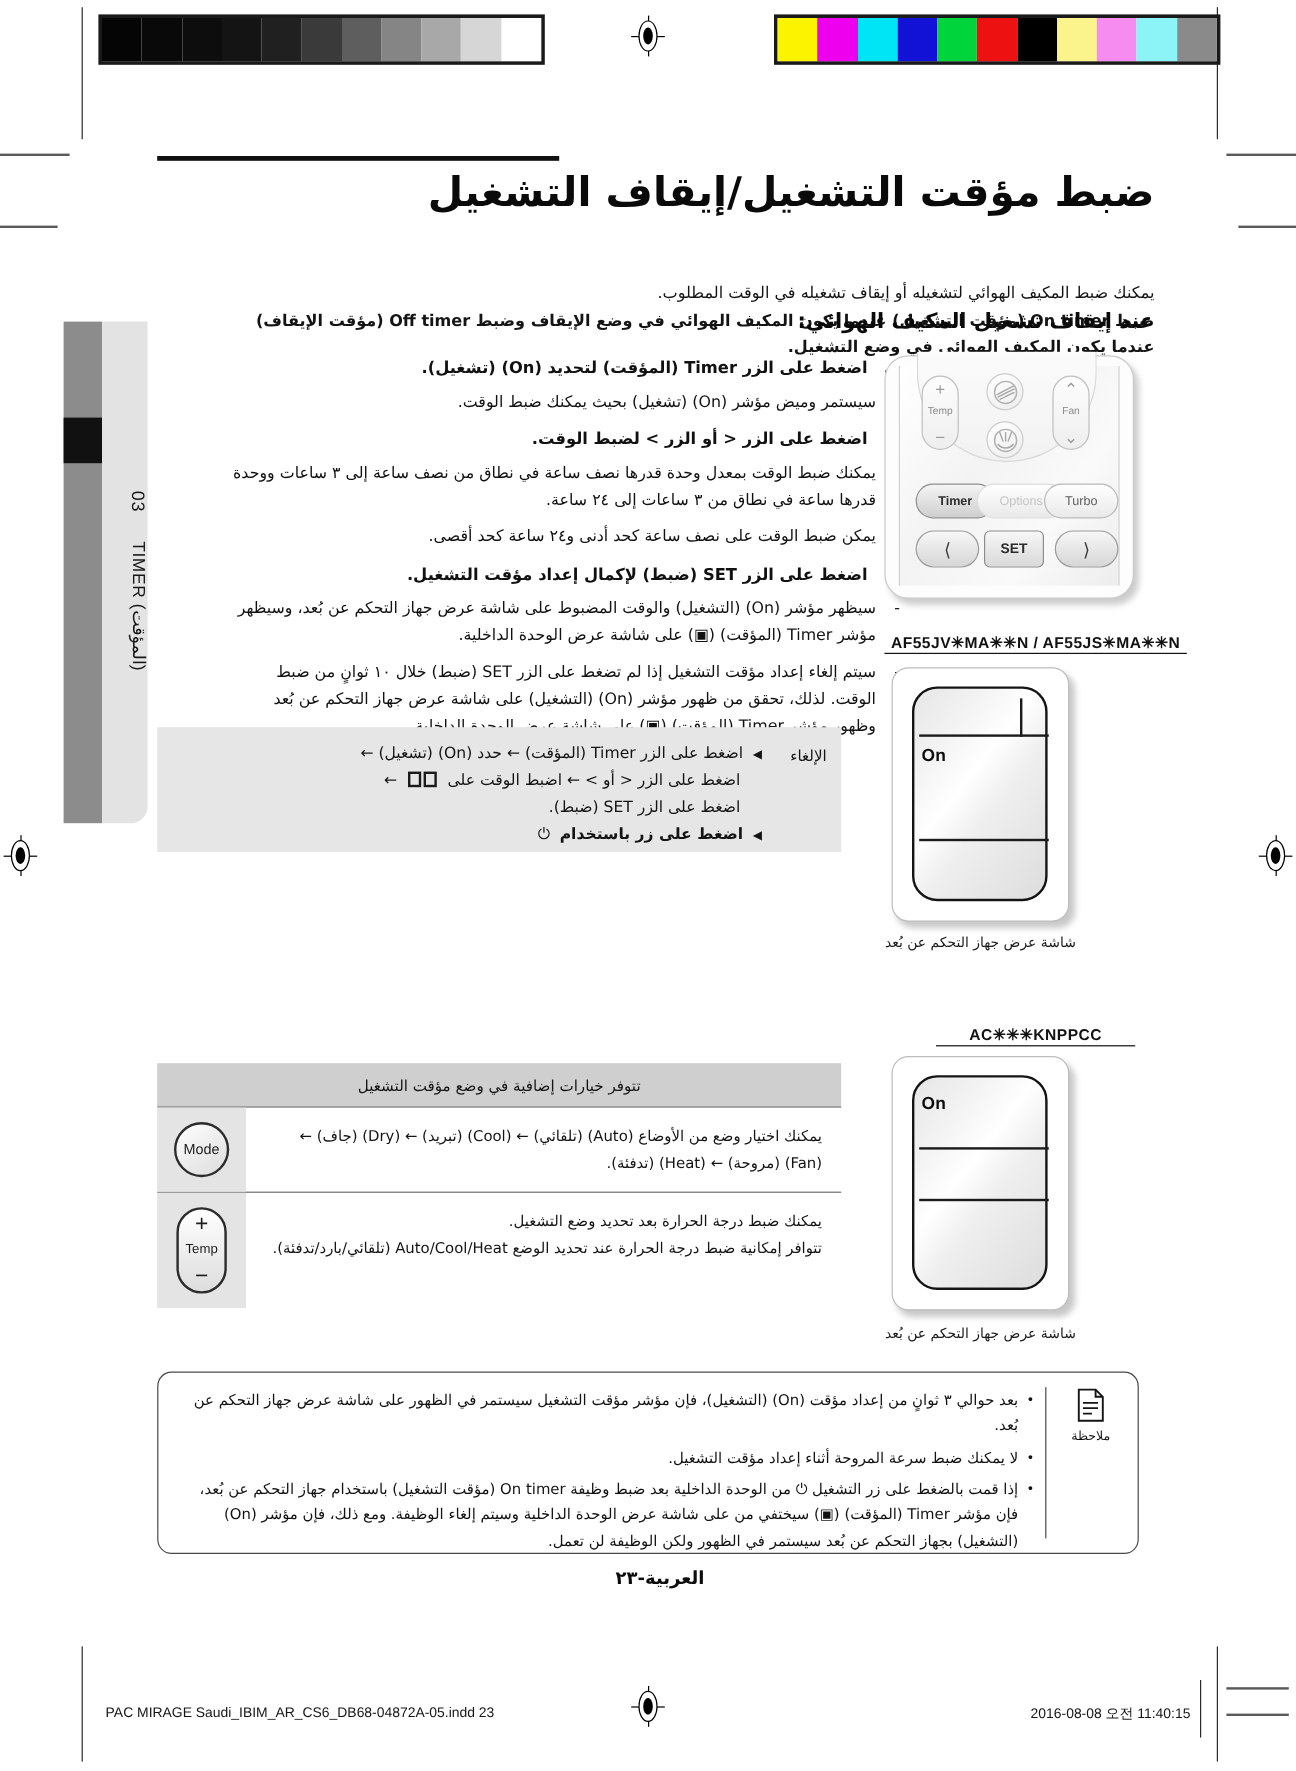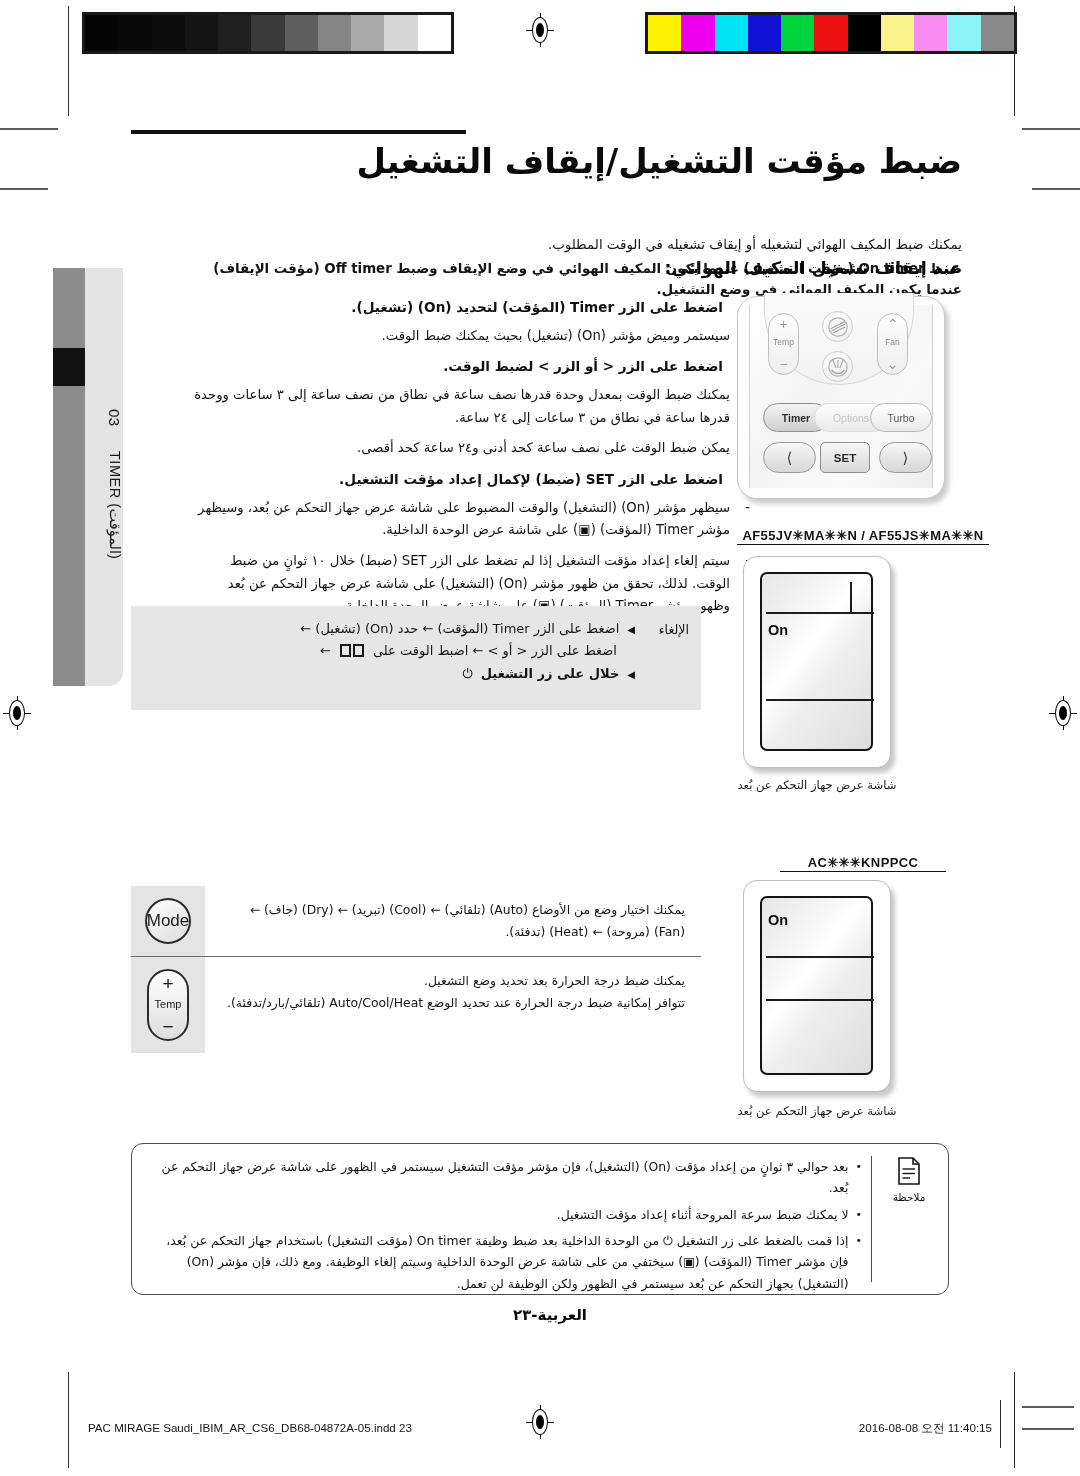--- a/index.html
+++ b/index.html
@@ -158,21 +158,21 @@
     font-family:"Liberation Sans", sans-serif; white-space:nowrap;
   }
 
   .fig-disp {
     position:absolute; width:148px; height:212px;
     background:#fff; border:1.5px solid #bdbdbd; border-radius:14px;
     box-shadow: 4px 5px 5px rgba(0,0,0,0.22);
   }
   .disp-screen {
     position:absolute; left:16px; top:15px; right:17px; bottom:16px;
-    border:2px solid #141414; border-radius:7px;
+    border:2px solid #141414; border-radius:21px;
     background: linear-gradient(128deg,#e6e6e6 0%,#f2f2f2 22%,#ffffff 42%,#efefef 58%,#dddddd 100%);
   }
   .disp-on {
     position:absolute; font-size:14.5px; font-weight:bold; color:#0d0d0d;
     font-family:"Liberation Sans", sans-serif;
   }
   .disp-hline { position:absolute; height:2px; background:#1c1c1c; }
   .disp-vline { position:absolute; width:2px; background:#1c1c1c; }
   .fig-cap {
     position:absolute; text-align:center; direction:rtl;
@@ -192,21 +192,21 @@
     display:flex; align-items:center; justify-content:center; padding:12px 0;
   }
   .opt-desc {
     flex:1 1 auto; direction:rtl; text-align:right; padding:13px 16px 13px 10px;
     font-size:12.4px; line-height:1.76; color:#141414; font-family:"DejaVu Sans", sans-serif;
   }
   .mode-circle {
     width:46px; height:46px; border-radius:50%; border:2px solid #2c2c2c;
     background:linear-gradient(145deg,#ffffff,#dcdcdc);
     display:flex; align-items:center; justify-content:center;
-    font-size:17px; color:#1d1d1d; font-family:"Liberation Sans", sans-serif;
+    font-size:12px; color:#1d1d1d; font-family:"Liberation Sans", sans-serif;
   }
   .temp-pill {
     width:42px; height:72px; border-radius:22px; border:2px solid #2c2c2c;
     background:linear-gradient(180deg,#ffffff,#dddddd);
     display:flex; flex-direction:column; align-items:center; justify-content:space-between;
     padding:4px 0; position:relative;
   }
   .temp-pill .pm { font-size:19px; color:#1d1d1d; line-height:0.9; }
   .temp-pill .tl { position:absolute; top:27px; font-size:11px; color:#1d1d1d; }
 
@@ -380,23 +380,26 @@
       <div class="cancel-lines">
         <div class="cline">
           <span class="arrowmark">◀</span>
           <span>اضغط على الزر Timer (المؤقت) ← حدد (On) (تشغيل) ←</span>
         </div>
         <div class="cline" style="justify-content:flex-start; padding-right:18px;">
           <span>اضغط على الزر &lt; أو &gt; ← اضبط الوقت على</span>
           <span><i class="seg"></i><i class="seg"></i></span>
           <span>←</span>
         </div>
+        <div class="cline" style="padding-right:18px;">
+          <span>اضغط على الزر SET (ضبط).</span>
+        </div>
         <div class="cline">
           <span class="arrowmark">◀</span>
-          <span style="font-weight:bold;">خلال على زر التشغيل</span>
+          <span style="font-weight:bold;">اضغط على زر باستخدام</span>
           <span class="pwr">⏻</span>
         </div>
       </div>
     </div>
   </div>
 
   <div class="fig-remote">
     <div class="remote-face">
       <div class="remote-top-arc"></div>
 
@@ -458,20 +461,21 @@
   <div class="fig-disp" style="left:743px; top:880px;">
     <div class="disp-screen">
       <div class="disp-on" style="left:6px; top:14px;">On</div>
       <div class="disp-hline" style="left:4px; top:58px; width:108px;"></div>
       <div class="disp-hline" style="left:4px; top:101px; width:108px;"></div>
     </div>
   </div>
   <div class="fig-cap" style="left:707px; top:1104px; width:220px;">شاشة عرض جهاز التحكم عن بُعد</div>
 
   <div class="opt-table">
+    <div class="opt-head">تتوفر خيارات إضافية في وضع مؤقت التشغيل</div>
 
     <div class="opt-row">
       <div class="opt-icon">
         <div class="mode-circle">Mode</div>
       </div>
       <div class="opt-desc">
         <div>يمكنك اختيار وضع من الأوضاع (Auto) (تلقائي) ← (Cool) (تبريد) ← (Dry) (جاف) ←</div>
         <div>(Fan) (مروحة) ← (Heat) (تدفئة).</div>
       </div>
     </div>

